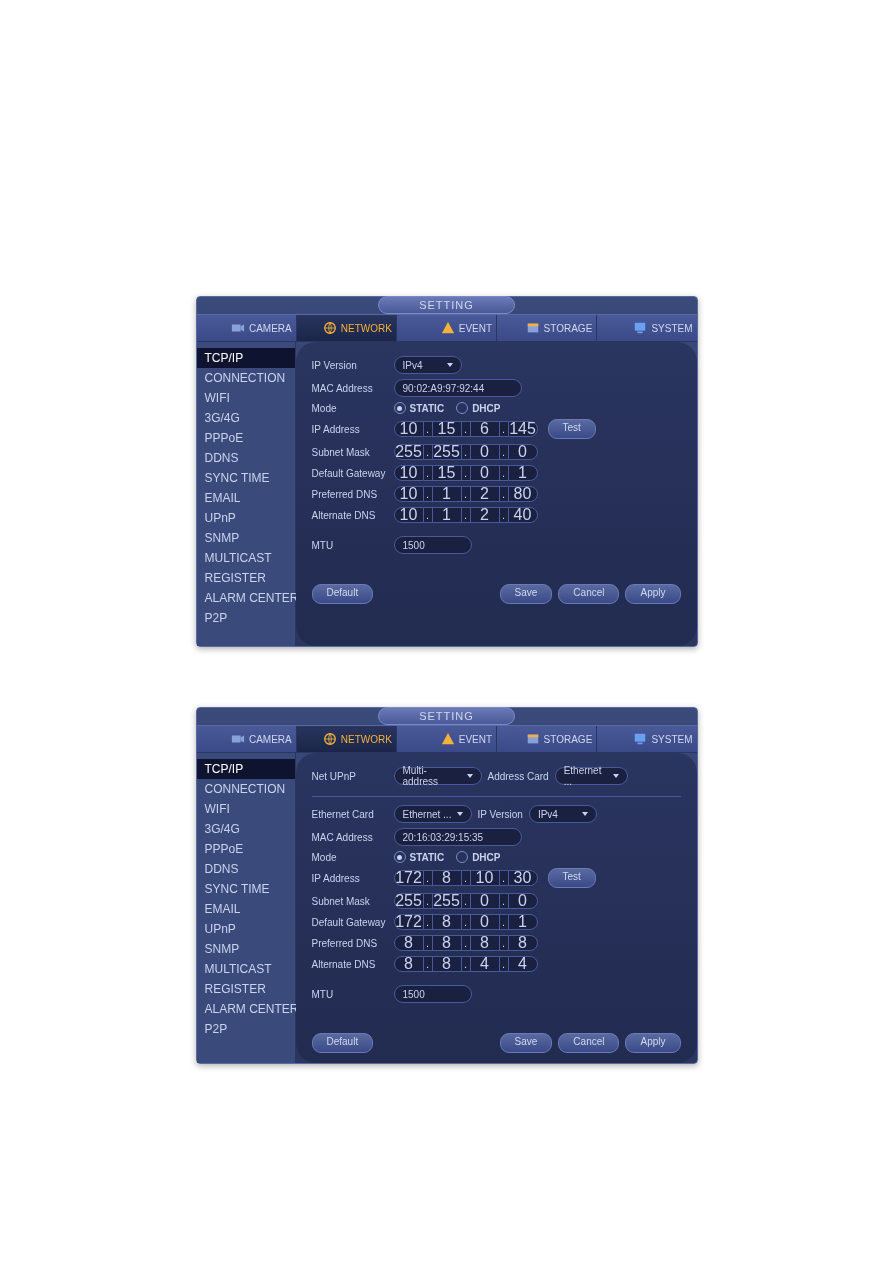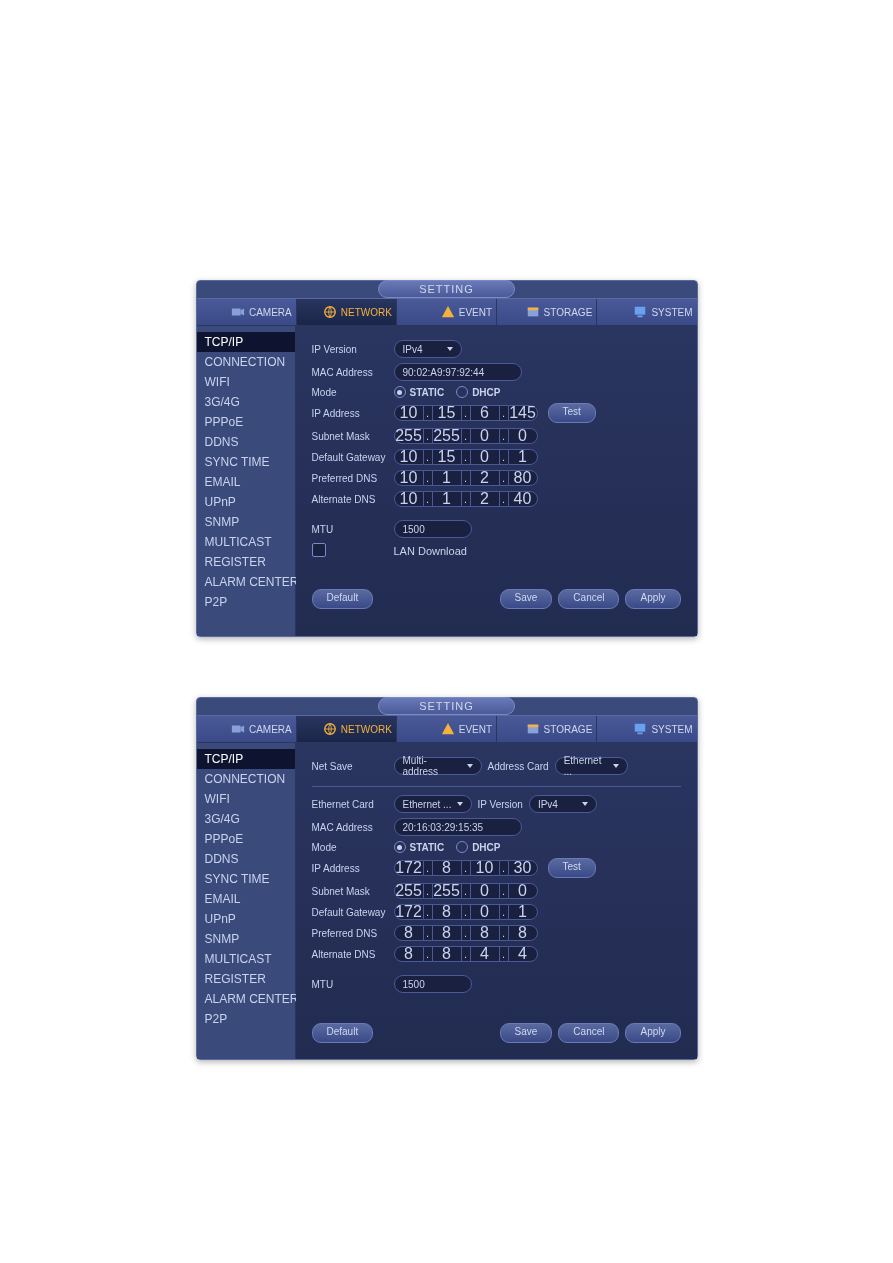--- a/index.html
+++ b/index.html
@@ -1,29 +1,29 @@
 <!DOCTYPE html>
 <html><head>
 <meta charset="utf-8">
 <style>
   body { margin:0; background:#fff; font-family: Arial, sans-serif; font-size:11px; color:#c9d3ef; }
-  .page { width:792px; margin:0 auto; padding-top:280px; }
+  .page { width:792px; margin:16px auto; padding-top:280px; }
   .dvr-window { width:500px; margin:0 auto 60px auto; background:linear-gradient(#3a4a7a,#2a3560); border:1px solid #5a6aa0; border-radius:4px; box-shadow:0 2px 6px rgba(0,0,0,0.3); }
   .title-bar { text-align:center; padding:0; }
   .title-pill { display:inline-block; background:linear-gradient(#6a7ab8,#4a5a98); border:1px solid #7a8ac8; border-radius:10px; padding:2px 40px; margin-top:-1px; color:#d0d8f0; font-size:11px; letter-spacing:1px; }
   .top-tabs { display:flex; background:linear-gradient(#4a5a98,#3a4a88); border-top:1px solid #5a6aa0; border-bottom:1px solid #2a3560; }
   .top-tab { flex:1; display:flex; align-items:center; justify-content:flex-end; gap:4px; padding:6px 4px; color:#d0d8f0; font-size:10px; cursor:pointer; border-right:1px solid #2a3560; }
   .top-tab.active { background:linear-gradient(#2a3560,#1a2548); color:#f5b13d; }
   .top-tab:last-child { border-right:none; }
   .icon { width:14px; height:14px; display:inline-block; }
   .body-row { display:flex; }
   .sidebar { width:98px; background:#3a4a7a; border-right:1px solid #2a3560; padding-top:6px; }
   .side-item { padding:3px 8px; color:#c9d3ef; font-size:12px; cursor:pointer; white-space:nowrap; }
   .side-item.active { background:#0e1430; color:#fff; }
-  .main { flex:1; padding:14px 16px 16px 16px; background:linear-gradient(#2a3560,#222b50); min-height:280px; position:relative; }
+  .main { flex:1; padding:14px 16px 10px 16px; background:linear-gradient(#2a3560,#222b50); min-height:280px; position:relative;border-radius:20px; }
   .form-row { display:flex; align-items:center; margin-bottom:5px; }
   .form-label { width:82px; color:#c9d3ef; font-size:10px; }
   .pill { background:#1a2040; border:1px solid #4a5a98; border-radius:9px; padding:1px 8px; color:#c9d3ef; font-size:10px; min-width:20px; display:inline-flex; align-items:center; height:14px; }
   .ip-group { display:inline-flex; gap:0; }
   .ip-group .oct { background:#1a2040; border:1px solid #4a5a98; color:#c9d3ef; font-size:16px; width:28px; text-align:center; height:14px; line-height:14px; }
   .ip-group .oct:first-child { border-radius:9px 0 0 9px; }
   .ip-group .oct:last-child { border-radius:0 9px 9px 0; }
   .ip-group .dot { background:#1a2040; border-top:1px solid #4a5a98; border-bottom:1px solid #4a5a98; color:#c9d3ef; width:8px; text-align:center; height:14px; line-height:14px; }
   .radio { display:inline-flex; align-items:center; gap:4px; margin-right:12px; color:#c9d3ef; font-size:10px;font-weight:bold; }
   .radio .dot-r { width:10px; height:10px; border:1px solid #7a8ac8; border-radius:50%; display:inline-flex; align-items:center; justify-content:center; }
@@ -177,24 +177,20 @@
               <span class="oct">2</span>
               <span class="dot">.</span>
               <span class="oct">40</span>
             </span>
           </div>
       <div style="height:8px"></div>
       <div class="form-row">
             <span class="form-label">MTU</span>
         <span class="pill" style="width:60px">1500</span>
           </div>
-      <div class="form-row">
-            <span class="form-label"><span class="chk"></span></span>
-        <span>LAN Download</span>
-          </div>
       <div class="footer-btns">
         <span class="btn">Default</span>
         <span class="right">
           <span class="btn">Save</span>
           <span class="btn">Cancel</span>
           <span class="btn">Apply</span>
         </span>
       </div>
     </div>
   </div>
@@ -250,21 +246,21 @@
       <div class="side-item">EMAIL</div>
       <div class="side-item">UPnP</div>
       <div class="side-item">SNMP</div>
       <div class="side-item">MULTICAST</div>
       <div class="side-item">REGISTER</div>
       <div class="side-item">ALARM CENTER</div>
       <div class="side-item">P2P</div>
     </div>
     <div class="main">
       <div class="form-row">
-            <span class="form-label">Net Save</span>
+            <span class="form-label">Net UPnP</span>
         <span class="pill" style="width:70px;justify-content:space-between">
               <span>Multi-address</span>
               <span class="dropdown-arrow"></span>
             </span>
         <span style="width:6px"></span>
             <span style="font-size:10px">Address Card</span>
             <span style="width:6px"></span>
         <span class="pill" style="width:55px;justify-content:space-between">
               <span>Ethernet ...</span>
               <span class="dropdown-arrow"></span>

